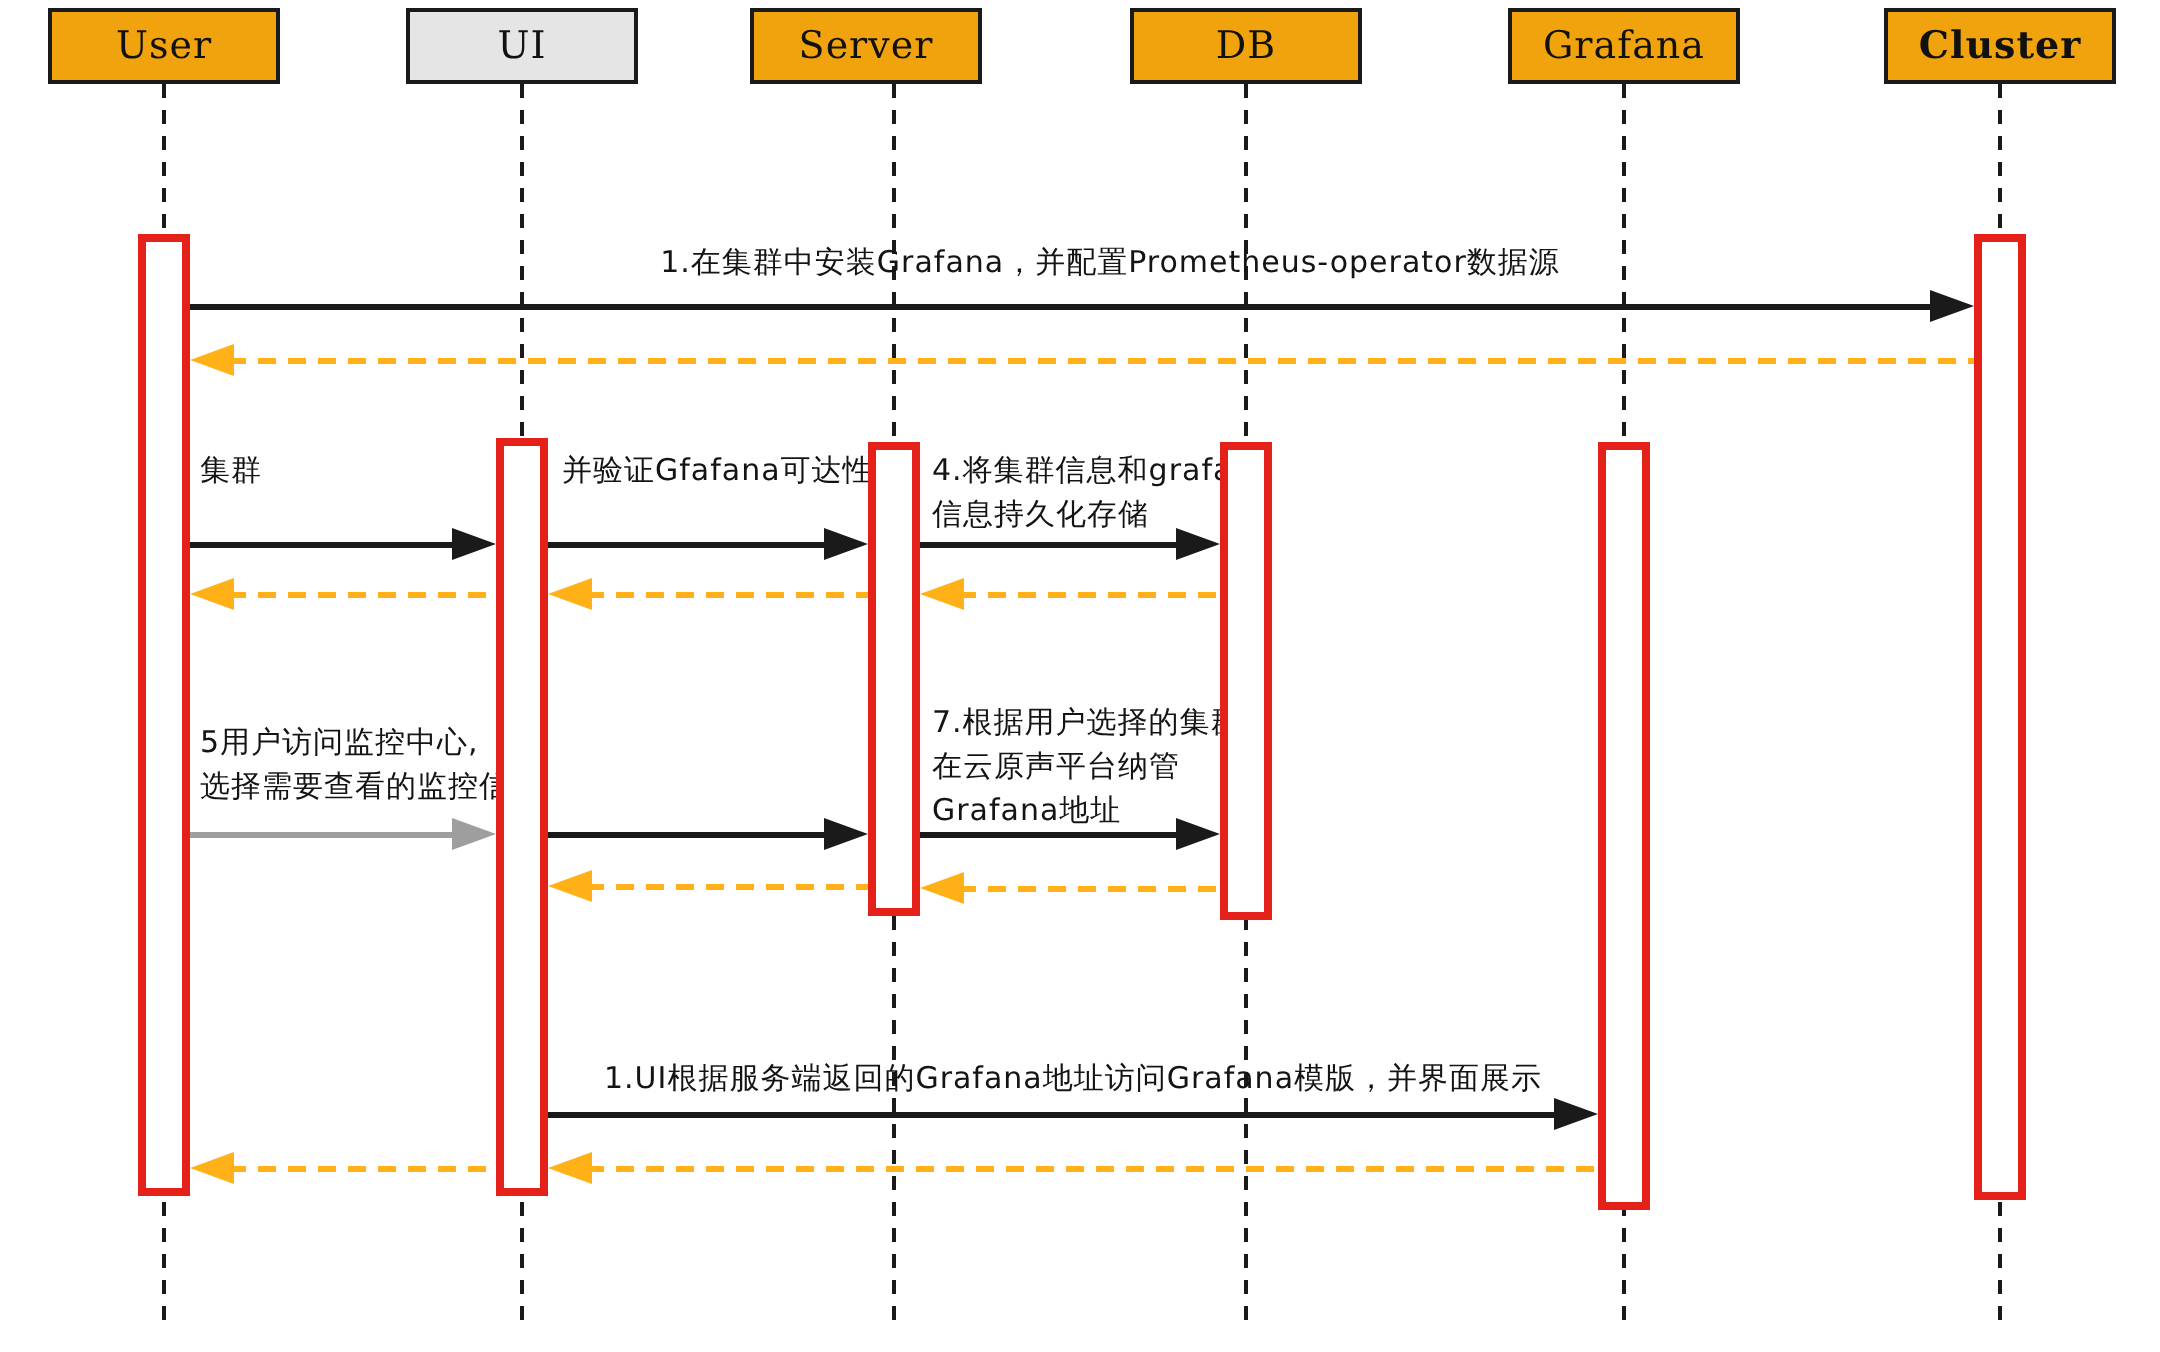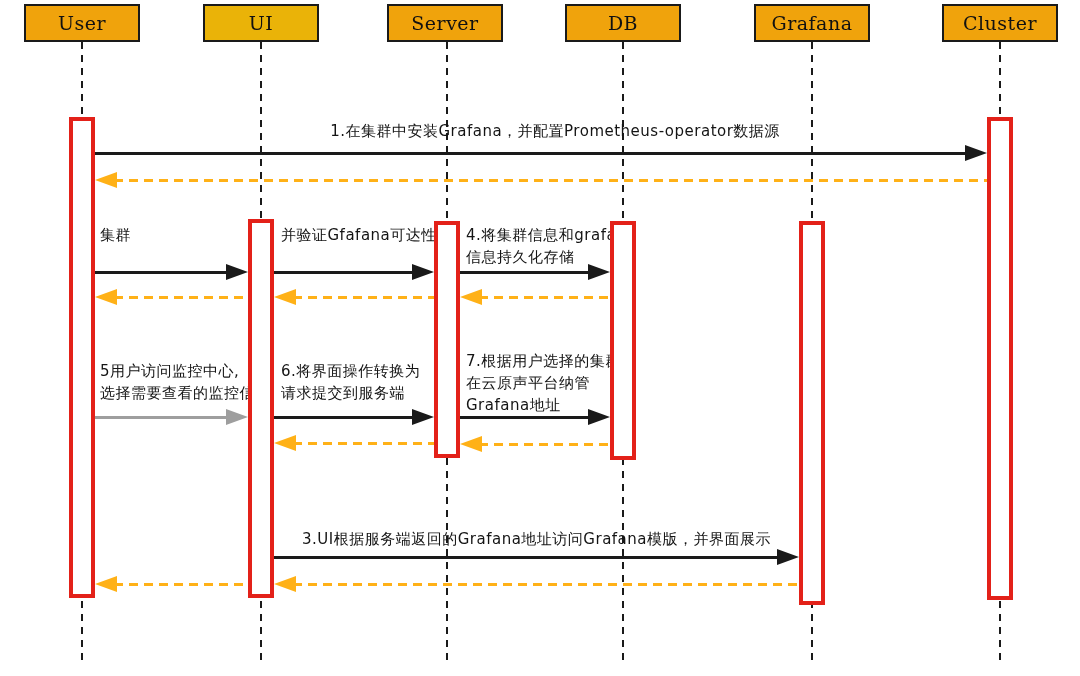--- a/index.html
+++ b/index.html
@@ -69,61 +69,57 @@
     <div class="msg-line return" style="top: 296px; left: 479px; width: 131px;"></div>
     <div class="head left" style="top: 289px; left: 460px;"></div>
     <div class="msg-line weak" style="top: 416px; left: 95px; width: 134px;"></div>
     <div class="head right weak" style="top: 409px; left: 226px;"></div>
     <div class="msg-label" style="top: 360px; left: 100px;">
       <div>5用户访问监控中心,</div>
       <div>选择需要查看的监控信息</div>
     </div>
     <div class="msg-line solid" style="top: 416px; left: 274px; width: 141px;"></div>
     <div class="head right" style="top: 409px; left: 412px;"></div>
-    <div class="msg-label" style="top: 360px; left: 281px;">
-      <div>6.将界面操作转换为</div>
-      <div>请求提交到服务端</div>
-    </div>
     <div class="msg-line return" style="top: 442px; left: 293px; width: 141px;"></div>
     <div class="head left" style="top: 435px; left: 274px;"></div>
     <div class="msg-line solid" style="top: 416px; left: 460px; width: 131px;"></div>
     <div class="head right" style="top: 409px; left: 588px;"></div>
     <div class="msg-label" style="top: 350px; left: 466px;">
       <div>7.根据用户选择的集群</div>
       <div>在云原声平台纳管</div>
       <div>Grafana地址</div>
     </div>
     <div class="msg-line return" style="top: 443px; left: 479px; width: 131px;"></div>
     <div class="head left" style="top: 436px; left: 460px;"></div>
     <div class="msg-line solid" style="top: 556px; left: 274px; width: 506px;"></div>
     <div class="head right" style="top: 549px; left: 777px;"></div>
     <div class="msg-label center" style="top: 528px; left: 274px; width: 525px;">
-      <div>3.UI根据服务端返回的Grafana地址访问Grafana模版，并界面展示</div>
+      <div>1.UI根据服务端返回的Grafana地址访问Grafana模版，并界面展示</div>
     </div>
     <div class="msg-line return" style="top: 583px; left: 293px; width: 506px;"></div>
     <div class="head left" style="top: 576px; left: 274px;"></div>
     <div class="msg-line return" style="top: 583px; left: 114px; width: 134px;"></div>
     <div class="head left" style="top: 576px; left: 95px;"></div>
     <div class="activation" style="left: 69px; top: 117px; height: 481px; border-color: rgb(227, 33, 25);"></div>
     <div class="activation" style="left: 248px; top: 219px; height: 379px; border-color: rgb(227, 33, 25);"></div>
     <div class="activation" style="left: 434px; top: 221px; height: 237px; border-color: rgb(227, 33, 25);"></div>
     <div class="activation" style="left: 610px; top: 221px; height: 239px; border-color: rgb(227, 33, 25);"></div>
     <div class="activation" style="left: 799px; top: 221px; height: 384px; border-color: rgb(227, 33, 25);"></div>
     <div class="activation" style="left: 987px; top: 117px; height: 483px; border-color: rgb(227, 33, 25);"></div>
     <div class="actor" style="left: 24px; background: rgb(240, 163, 12);">
       <span>User</span>
     </div>
-    <div class="actor" style="left: 203px; background: #eab308;">
+    <div class="actor" style="left: 203px; background: #e5e5e5;">
       <span>UI</span>
     </div>
-    <div class="actor" style="left: 387px; background: rgb(240, 163, 12);">
+    <div class="actor" style="left: 375px; background: rgb(240, 163, 12);">
       <span>Server</span>
     </div>
     <div class="actor" style="left: 565px; background: rgb(240, 163, 12);">
       <span>DB</span>
     </div>
     <div class="actor" style="left: 754px; background: rgb(240, 163, 12);">
       <span>Grafana</span>
     </div>
-    <div class="actor" style="left: 942px; background: rgb(240, 163, 12);">
+    <div class="actor" style="left: 942px; background: rgb(240, 163, 12); font-weight: bold;">
       <span>Cluster</span>
     </div>
   </div>
 
 </body></html>

